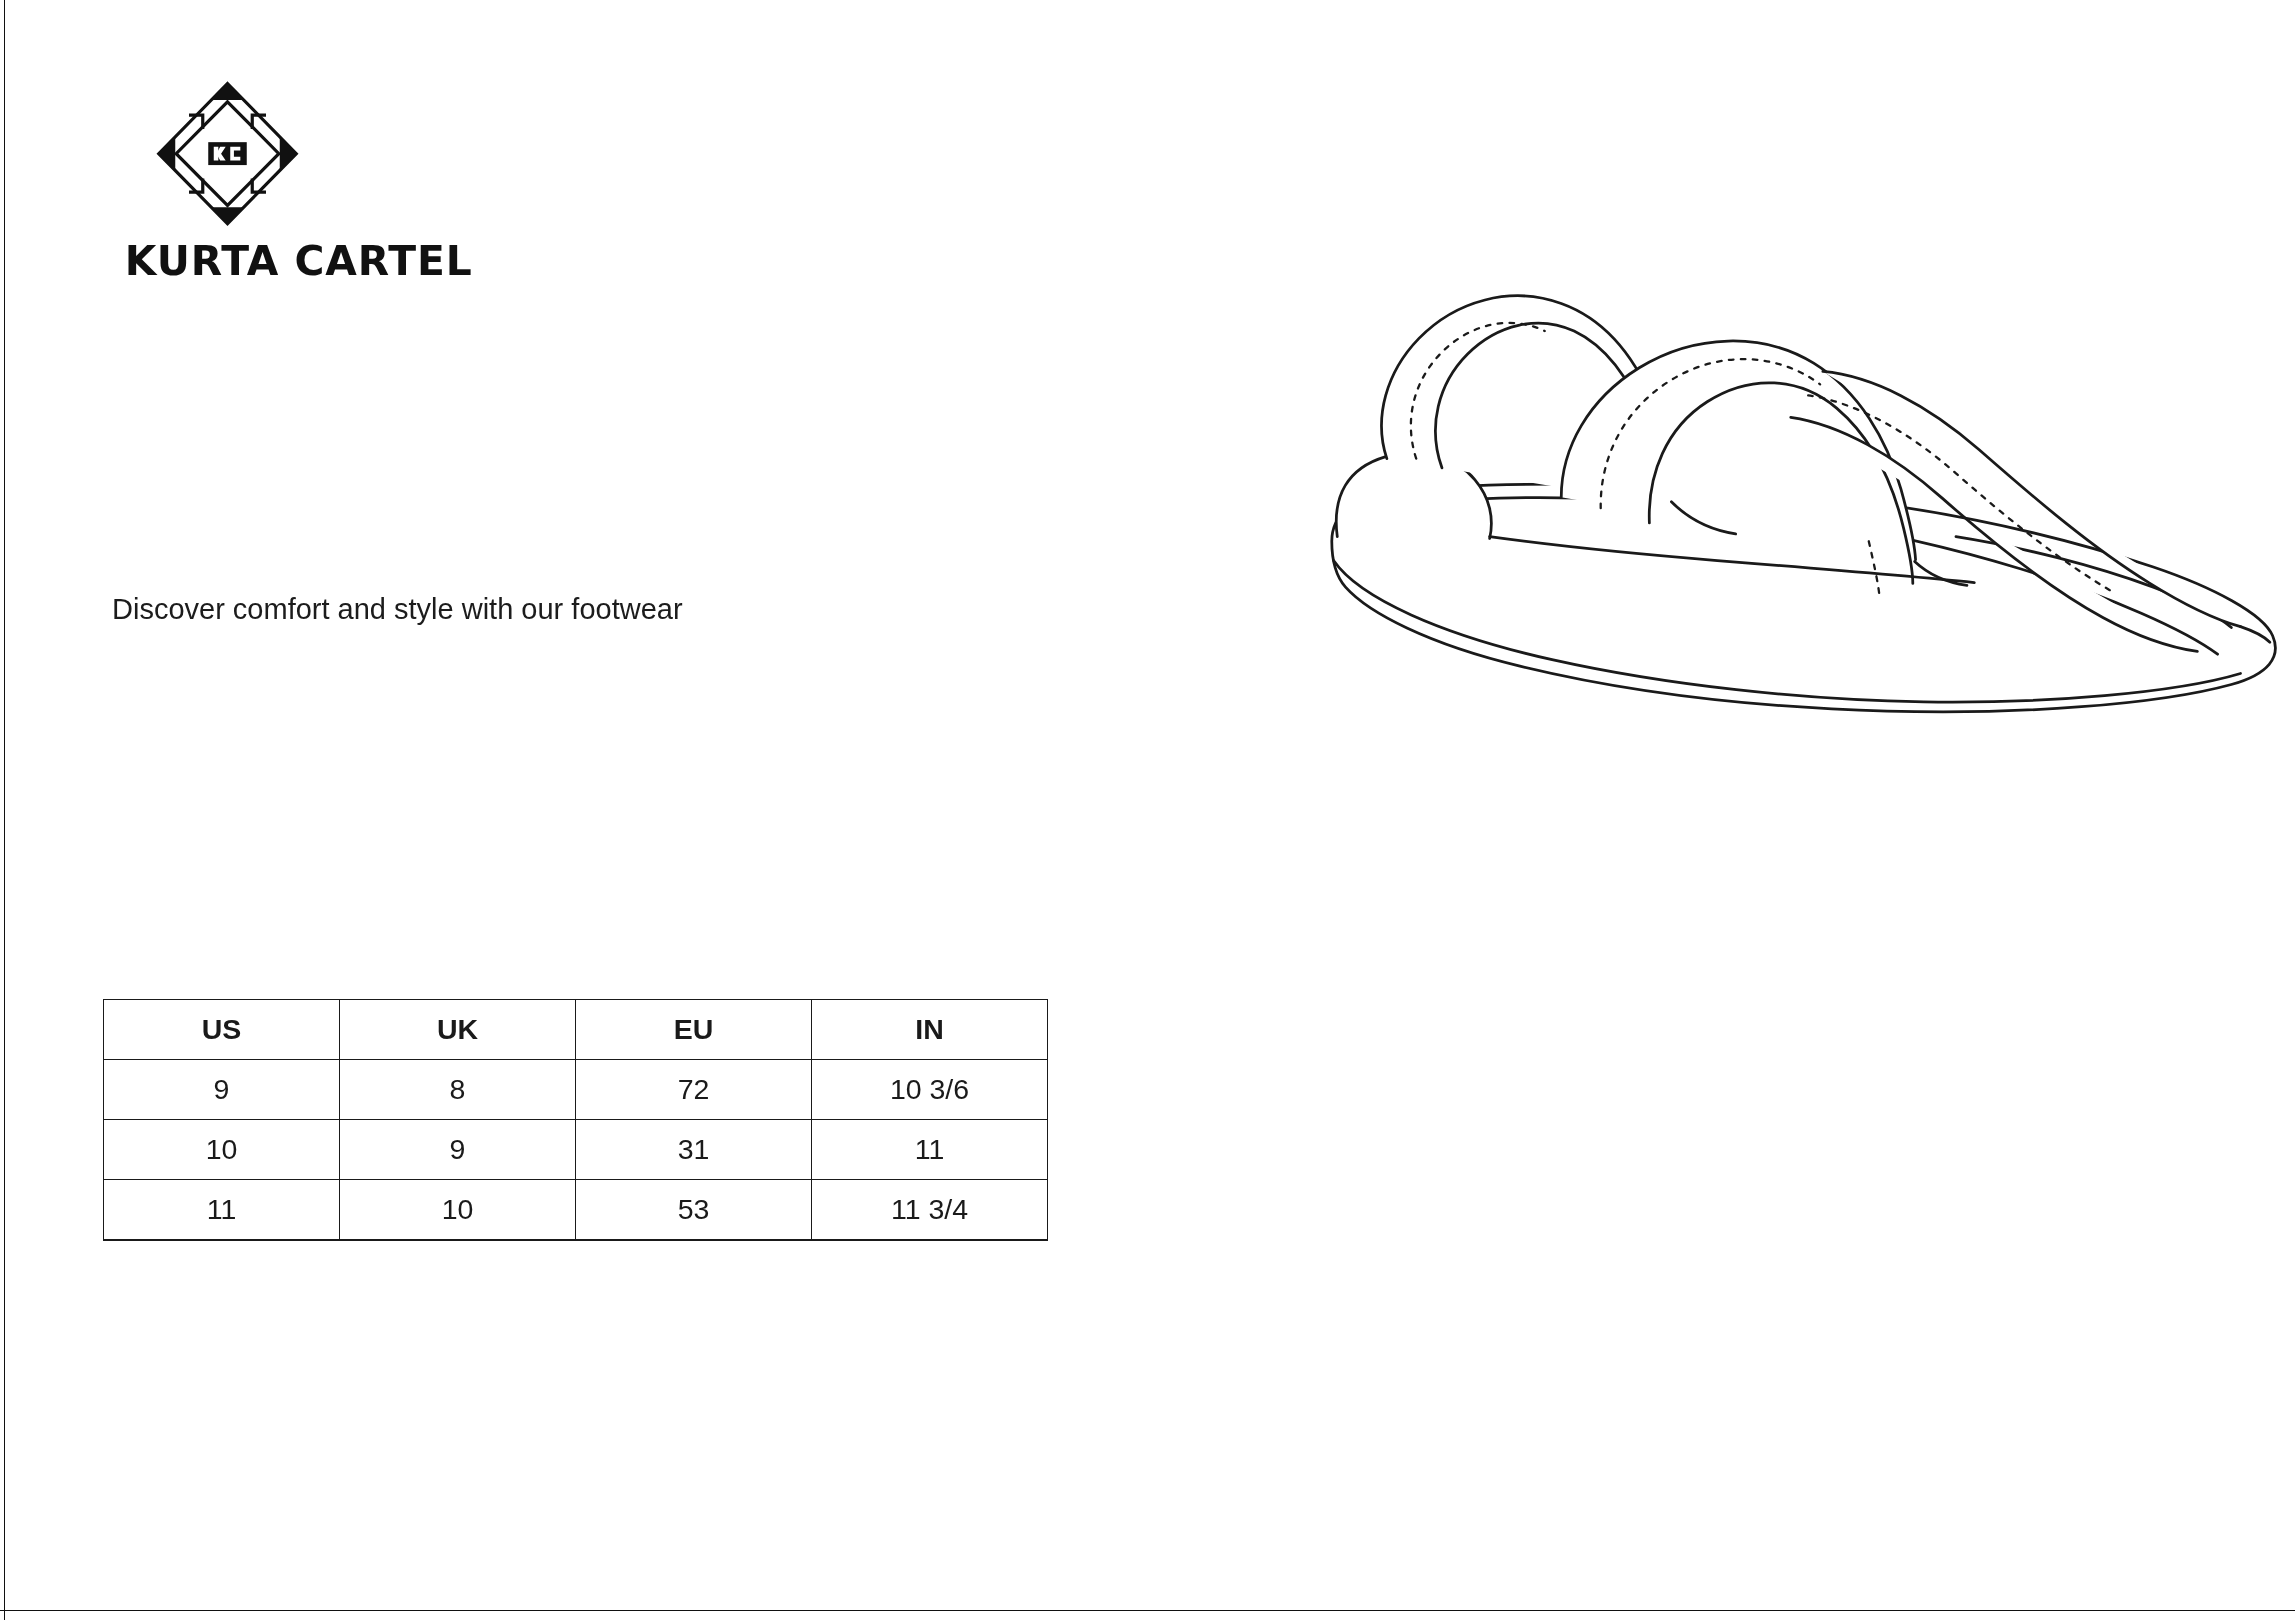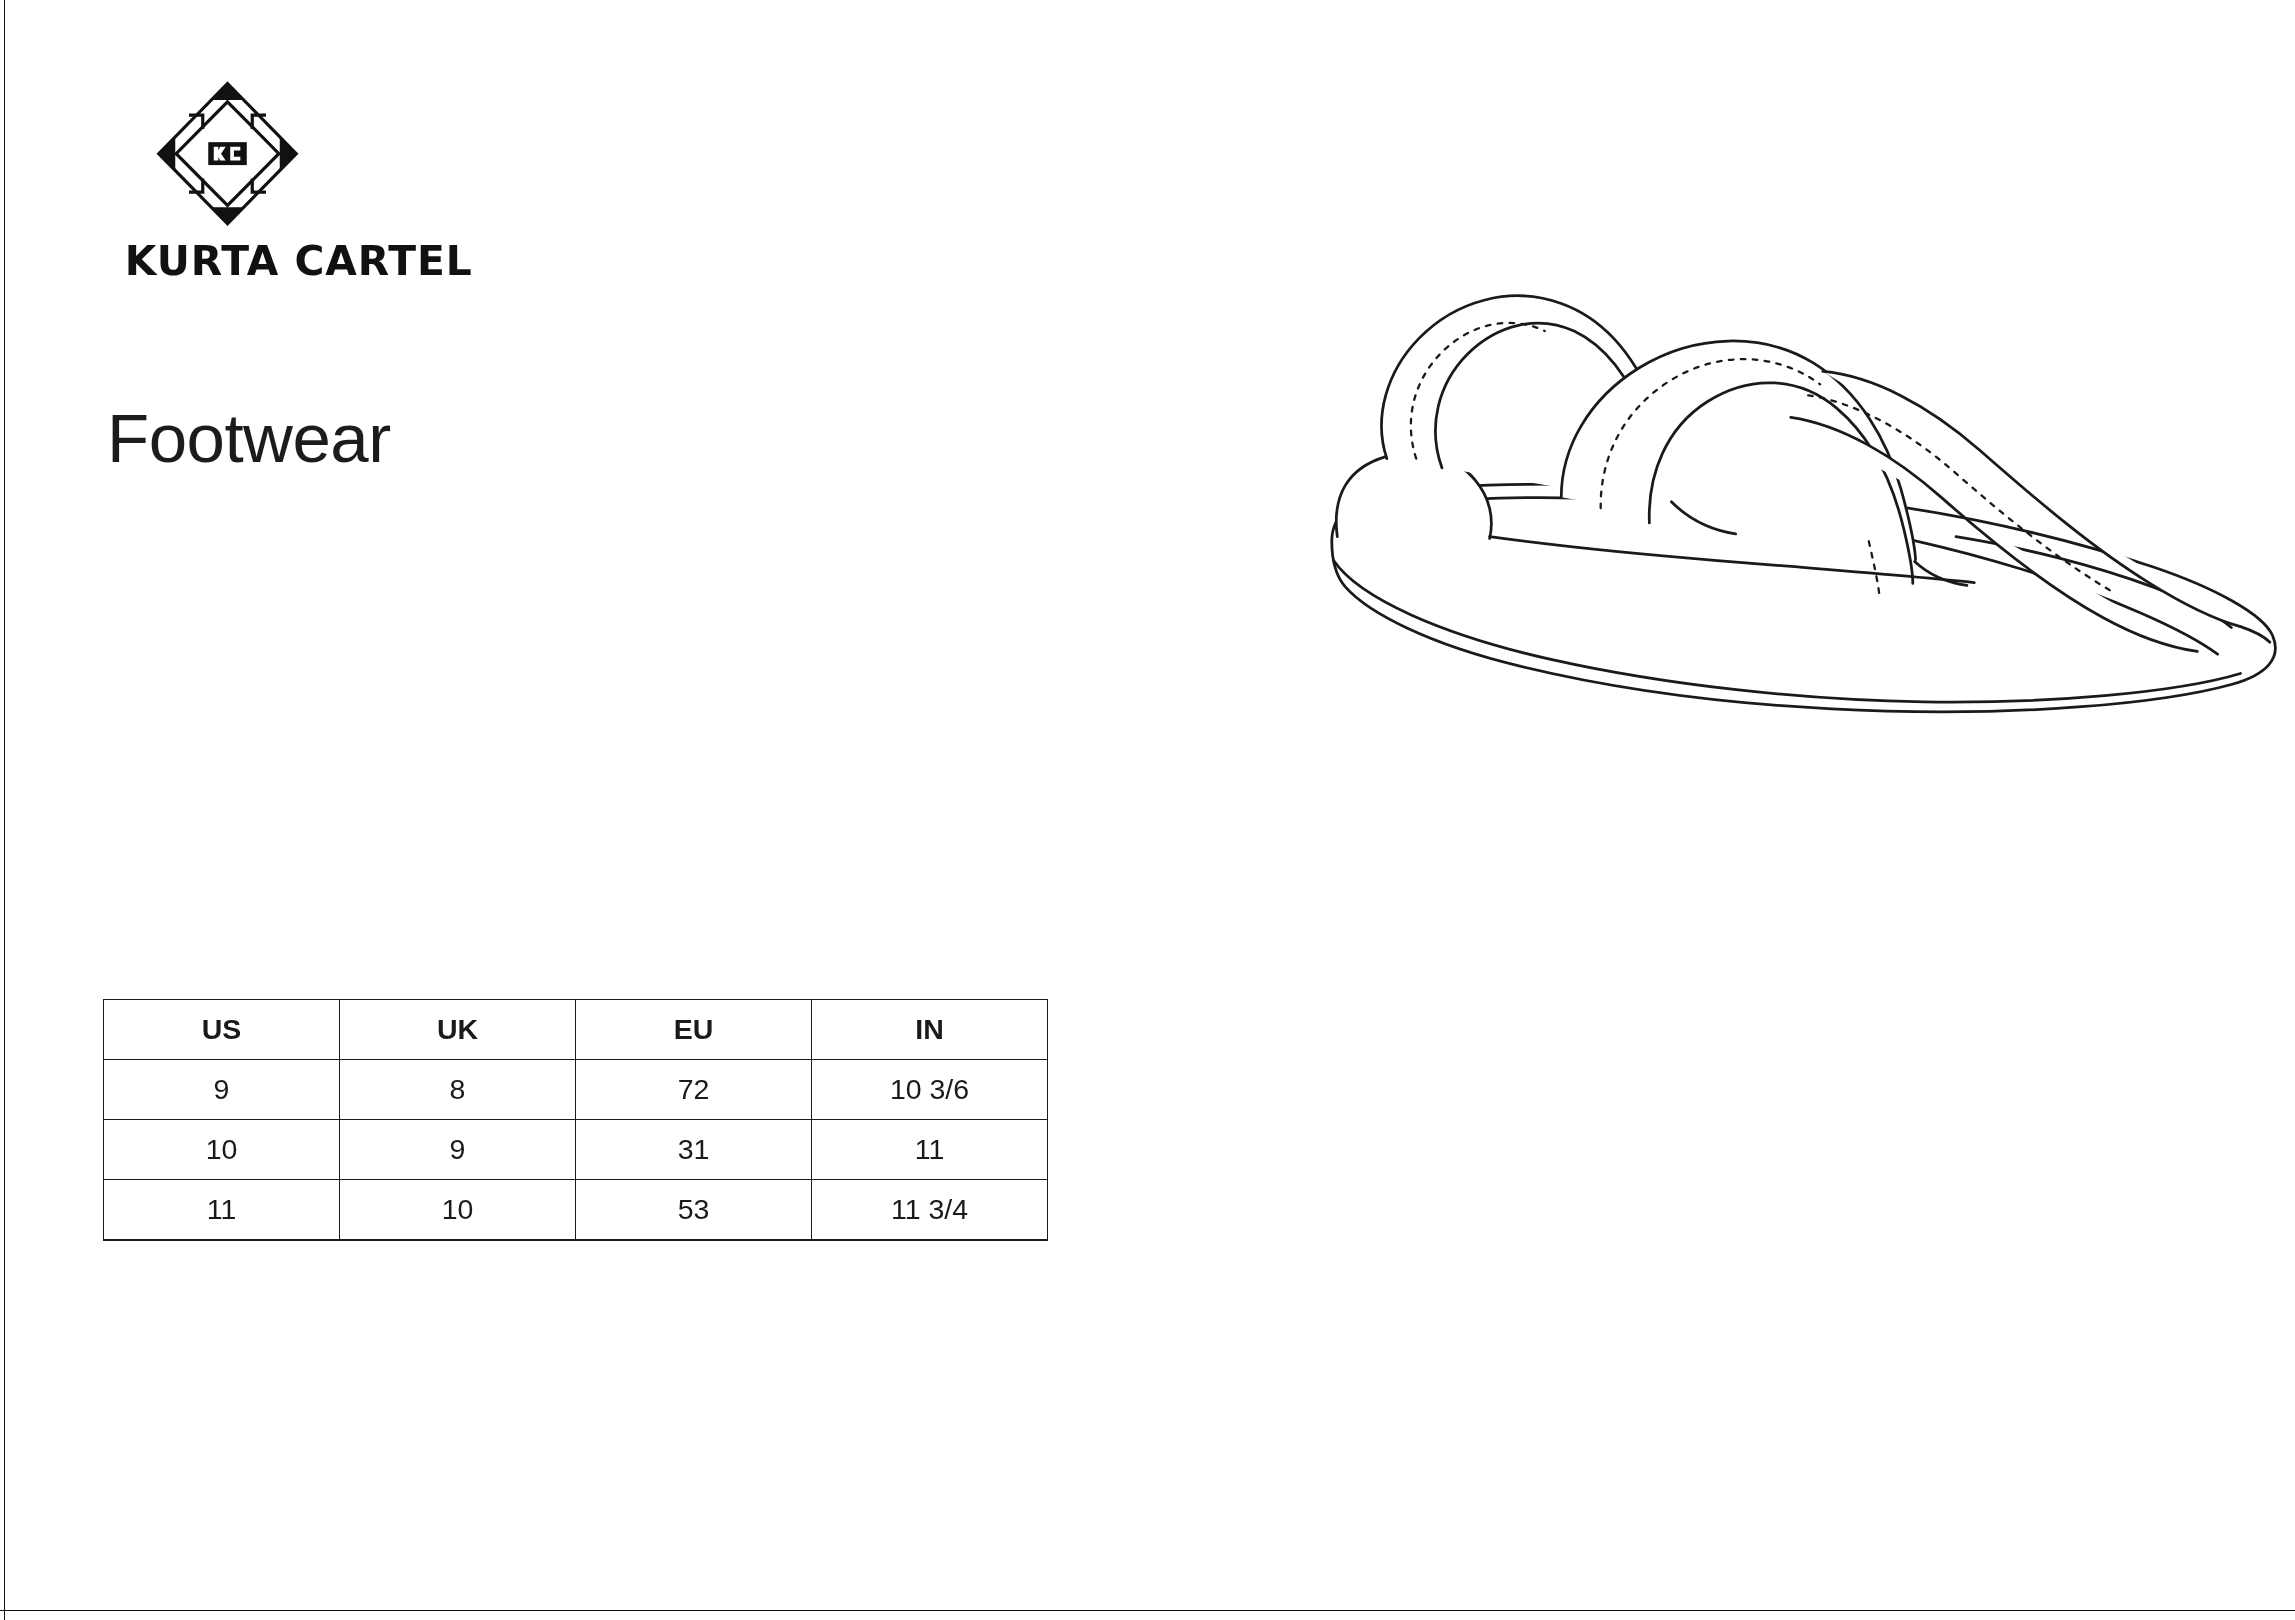--- a/index.html
+++ b/index.html
@@ -171,22 +171,22 @@
         <g fill="#ffffff">
           <rect x="150" y="150" width="10" height="30"></rect>
           <path d="M164 150 L176 150 L166 165 L176 180 L164 180 L156 165 Z"></path>
           <path d="M186 150 L208 150 L208 158 L194 158 L194 172 L208 172 L208 180 L186 180 Z"></path>
         </g>
       </svg>
     </div>
     <div class="brand-name">KURTA CARTEL</div>
   </div>
 
-  <div class="headline">Footwear</div>
-
+
+  <div class="subtitle">Discover comfort and style with our footwear</div>
 
   <div class="illustration">
     <svg viewBox="0 0 2180 1340" xmlns="http://www.w3.org/2000/svg">
       <g fill="#ffffff" stroke="#1a1a1a" stroke-width="6" stroke-linejoin="round" stroke-linecap="round">
 
         <path d="M60 700 C60 640 110 600 200 590 C380 572 700 570 960 588
                  C1260 608 1560 660 1850 756 C1980 800 2090 858 2110 906
                  C2130 952 2100 990 2020 1012 C1860 1056 1560 1078 1270 1070
                  C980 1062 700 1028 470 972 C270 924 140 856 90 800
                  C68 775 60 740 60 700 Z"></path>

